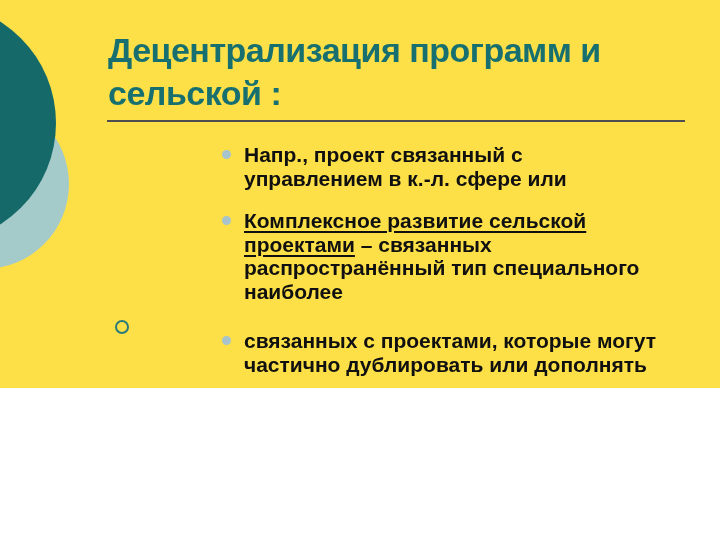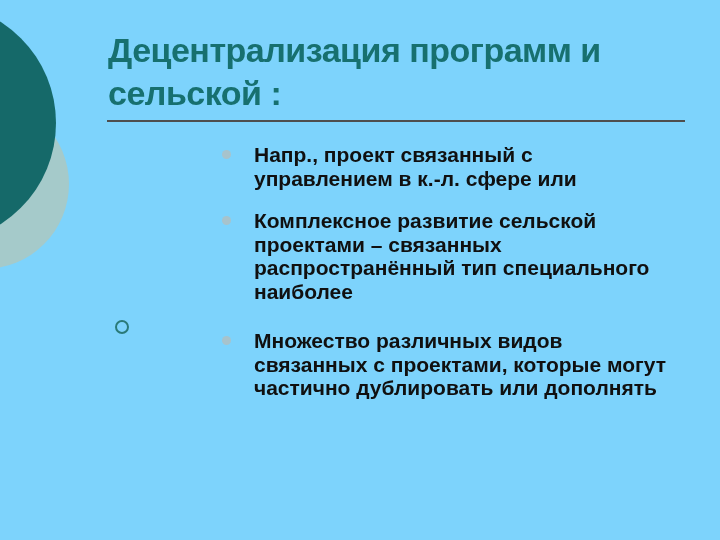--- a/index.html
+++ b/index.html
@@ -4,22 +4,22 @@
 <style>
   html, body {
     margin: 0;
     padding: 0;
     background: #ffffff;
     font-family: "Liberation Sans", sans-serif;
   }
   .slide {
     position: relative;
     width: 720px;
-    height: 540px;
-    background: #7dd3fc;
+    height: 388px;
+    background: #fde047;
     overflow: hidden;
   }
   
   .circle-light {
     position: absolute;
     left: -101px;
     top: 99px;
     width: 170px;
     height: 170px;
     border-radius: 50%;
@@ -78,24 +78,25 @@
   .bullet .dot {
     position: absolute;
     left: 0;
     top: 7px;
     width: 9px;
     height: 9px;
     border-radius: 50%;
     background: #a7c3cc;
   }
   .bullet .lines {
-    margin-left: 32px;
+    margin-left: 22px;
   }
   .bullet .line { white-space: nowrap; }
   .u {
+    text-decoration: underline;
     text-decoration-thickness: 2px;
     text-underline-offset: 3px;
   }
   #b1 { top: 143px; }
   #b2 { top: 209px; }
   #b3 { top: 329px; }
 </style>
 </head>
 <body>
 
@@ -125,19 +126,18 @@
       <div class="line"><span class="u">Комплексное развитие сельской</span></div>
       <div class="line"><span class="u">проектами</span><span> – связанных</span></div>
       <div class="line">распространённый тип специального</div>
       <div class="line">наиболее</div>
     </div>
   </div>
 
   <div class="bullet" id="b3">
     <span class="dot"></span>
     <div class="lines">
-      <div class="line">Множество различных видов</div>
       <div class="line">связанных с проектами, которые могут</div>
       <div class="line">частично дублировать или дополнять</div>
     </div>
   </div>
 
 </div>
 
 </body></html>

